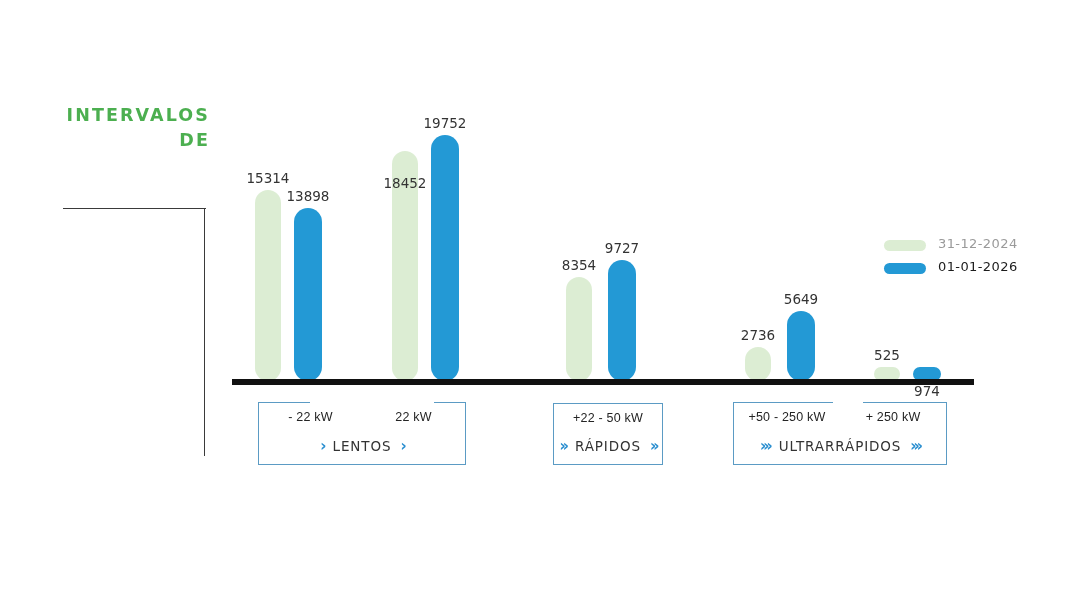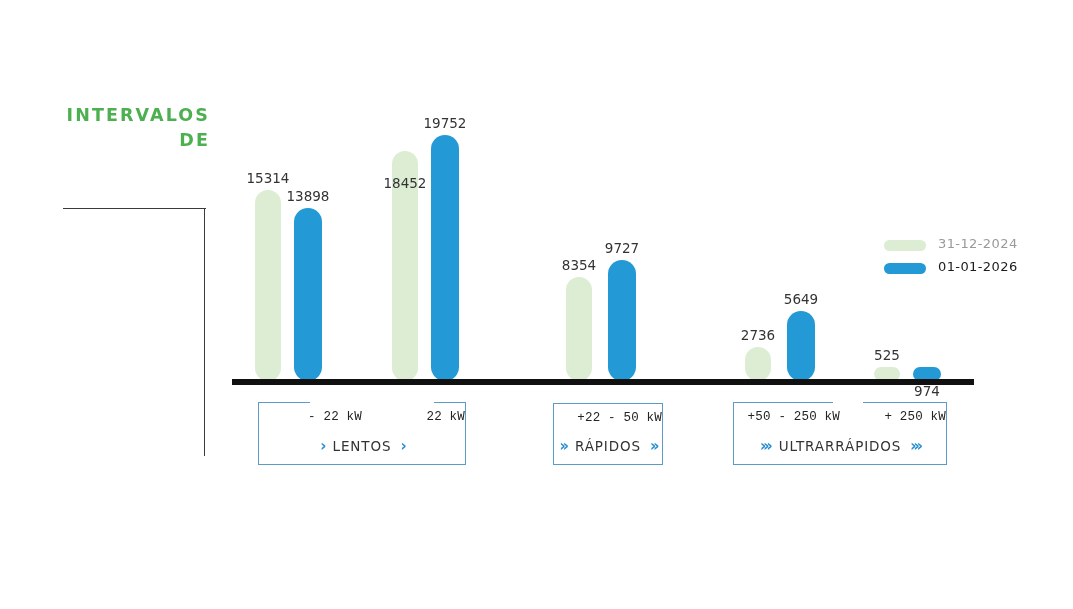--- a/index.html
+++ b/index.html
@@ -133,24 +133,24 @@
   }
 
   .kw-row {
     position: absolute;
     top: 7px;
     left: 0;
     right: 0;
     display: flex;
   }
   .kw-cell {
-    font-family: Liberation Mono, monospace;
+    font-family: Liberation Sans, sans-serif;
     font-size: 12.5px;
     color: #242424;
-    text-align: right;
+    text-align: center;
     letter-spacing: 0.2px;
     white-space: nowrap;
   }
 
   .group-name-row {
     position: absolute;
     bottom: 9px;
     left: 0;
     right: 0;
     display: flex;

